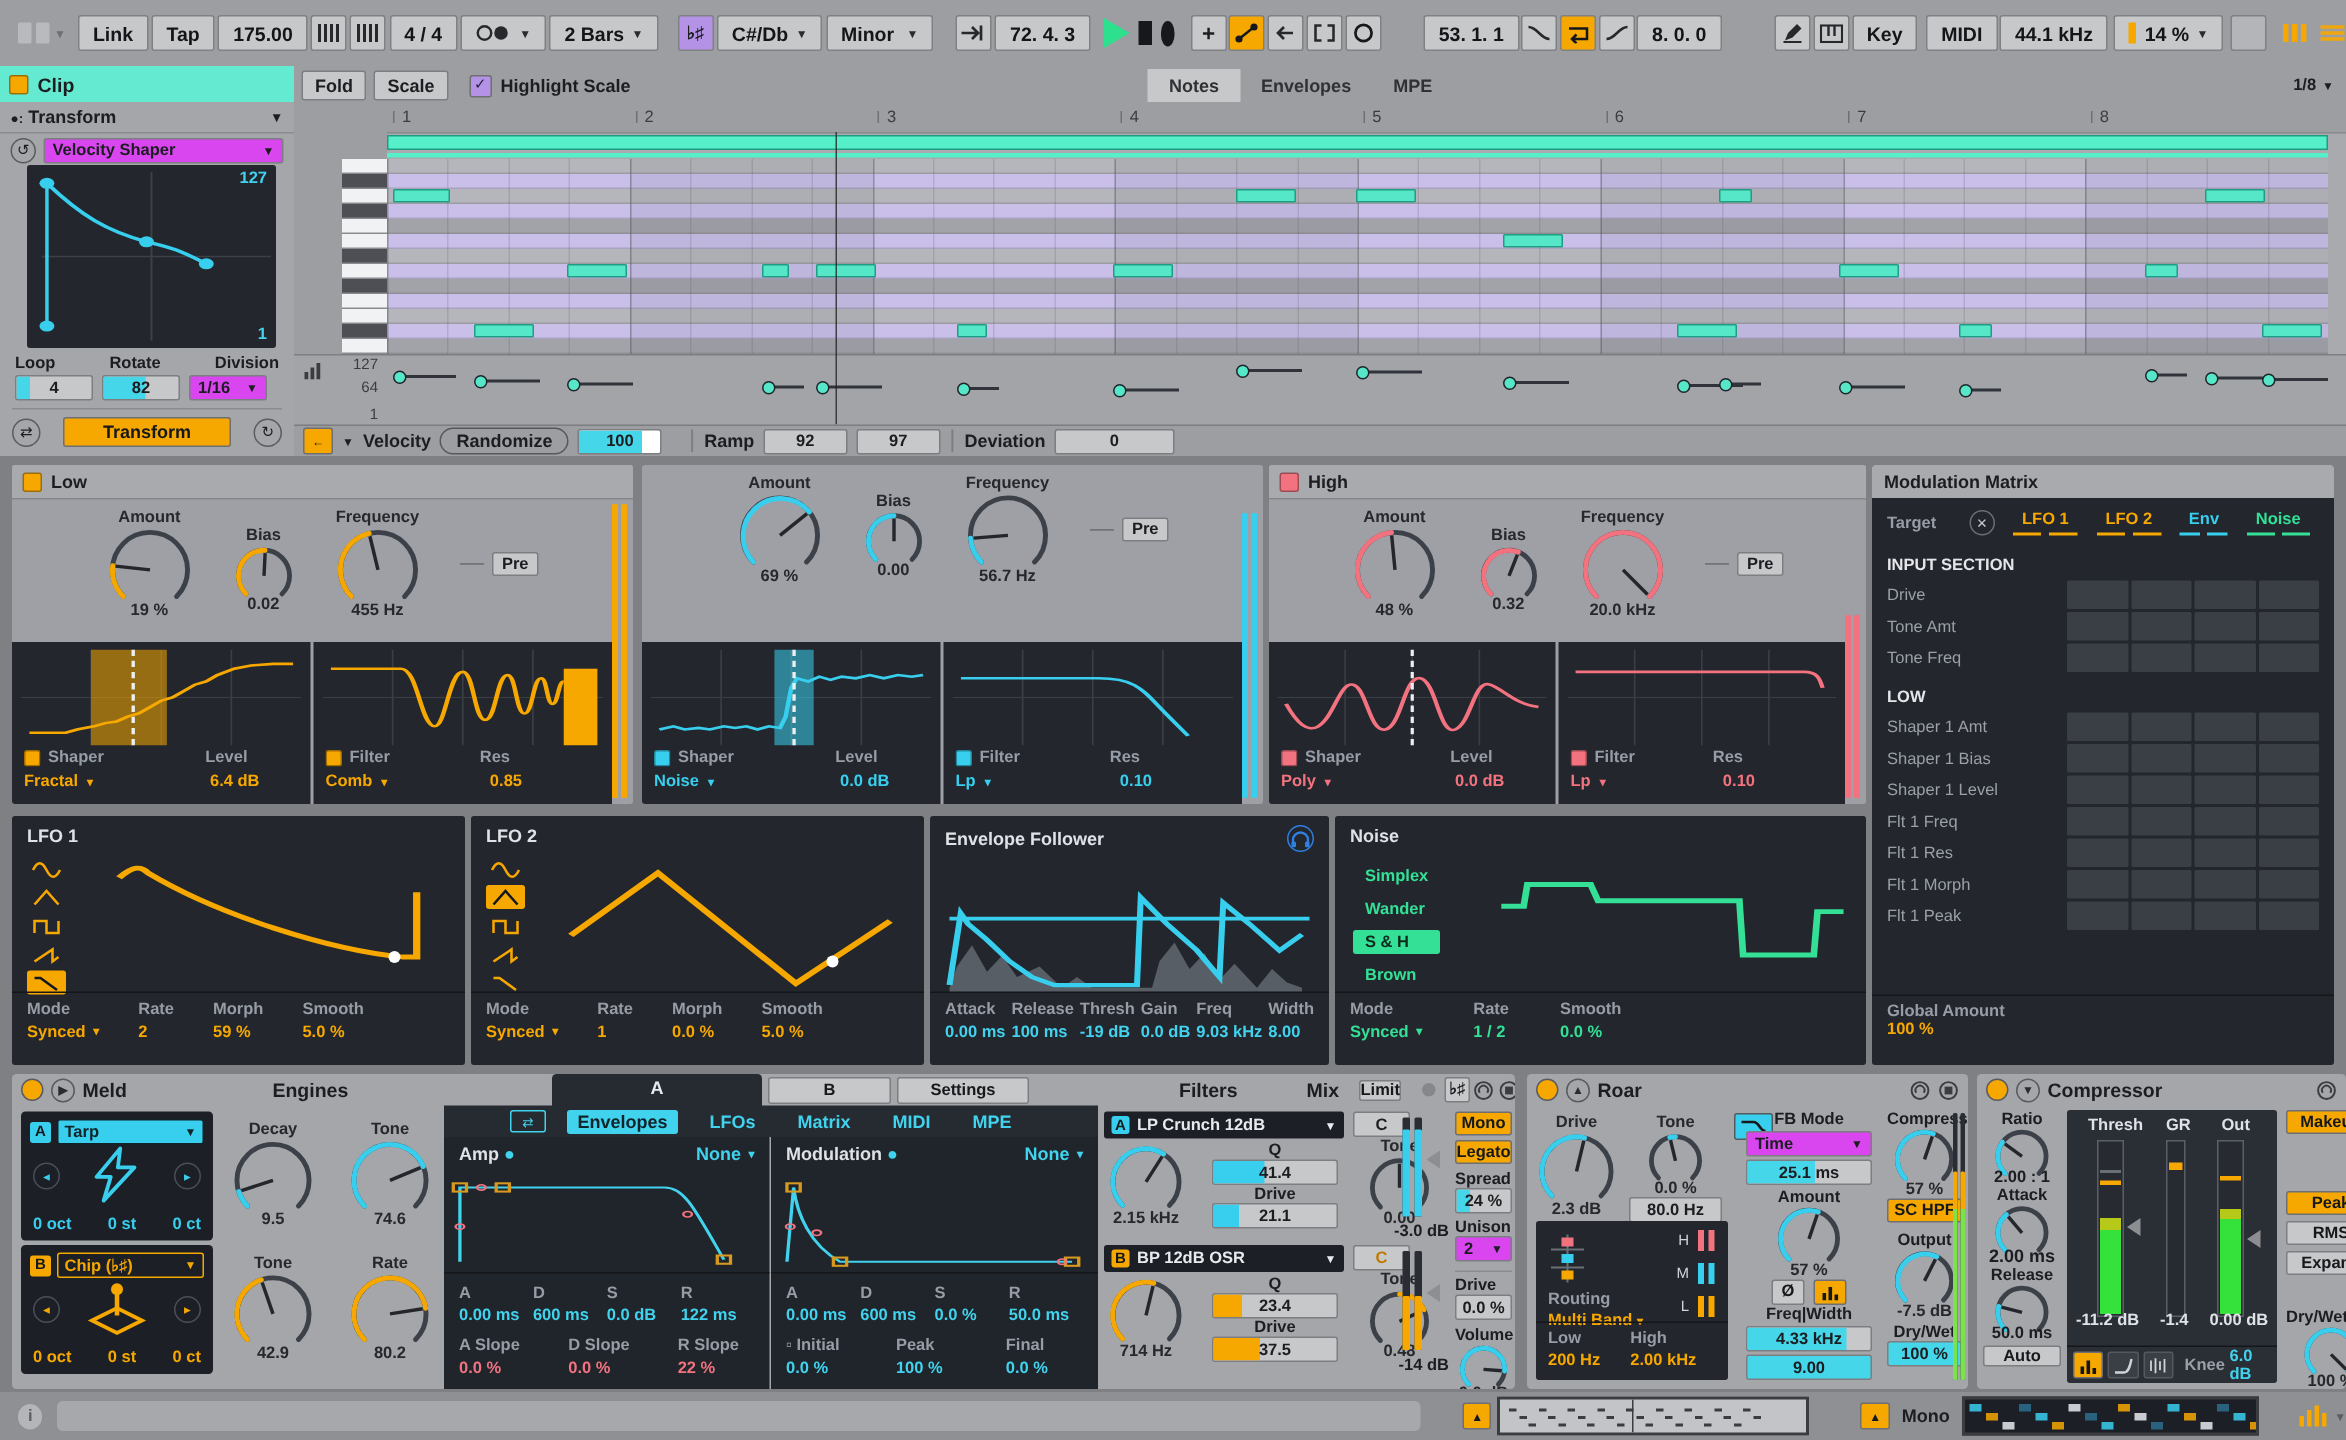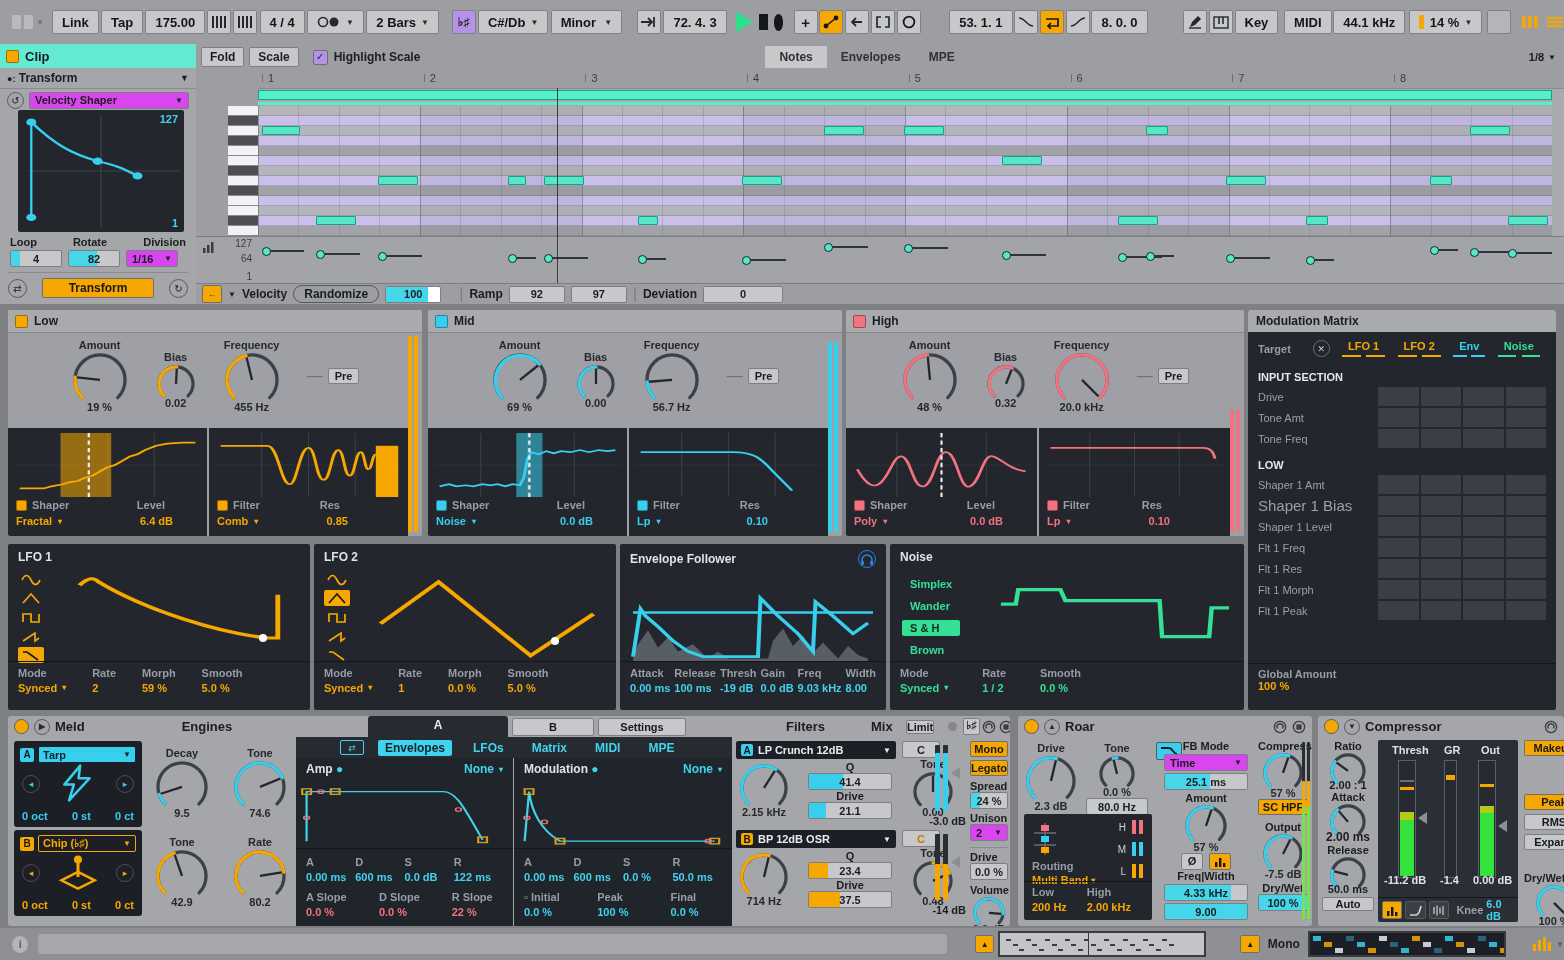--- a/index.html
+++ b/index.html
@@ -618,24 +618,20 @@
               <span style="color:#f7a800;font-size:11px;font-weight:bold;margin-right:52px">0.85</span>
           </div>
           </div>
       </div>
       <div style="position:absolute;right:2px;top:26px;bottom:4px;width:12px">
         <div class="meterbar" style="left:0;bottom:0;height:100%;background:#f7a800"></div>
         <div class="meterbar" style="left:6px;bottom:0;height:100%;background:#f7a800"></div>
       </div>
     </div>
     <div class="band abs" style="left:428px;top:310px;width:414px;height:226px">
-      <div class="band-title">
-        <span class="chk" style="background:#38cfee"></span>
-        <span>Mid</span>
-      </div>
       <div class="band-knobs">
         <div class="knob">
           <div class="klabel">Amount</div>
     <svg width="58" height="52" viewBox="0 0 58 54">
       <path d="M10.6,47.4 A26,26 0 1 1 47.4,47.4" stroke="#3c4149" stroke-width="3.4" fill="none" stroke-linecap="round"></path>
             <path d="M10.6,47.4 A26,26 0 1 1 49.3,12.7" stroke="#38cfee" stroke-width="3.4" fill="none" stroke-linecap="round"></path>
       <line x1="29" y1="29" x2="47.7" y2="14.0" stroke="#23262b" stroke-width="2.4"></line>
     </svg>
           <div class="kvalue" style="color:#26282c">69 %</div>
         </div>
@@ -866,21 +862,21 @@
     </div>
     <div style="padding:10px 10px 3px 10px;font-size:11px;font-weight:bold;color:#e4e6ea">LOW</div>
     <div class="row" style="padding:0 10px;height:21px;gap:2px">
         <span style="width:118px;font-size:11px;color:#9aa0a8">Shaper 1 Amt</span>
       <div class="mm-cell" style="flex:1;height:19px"></div>
       <div class="mm-cell" style="flex:1;height:19px"></div>
       <div class="mm-cell" style="flex:1;height:19px"></div>
       <div class="mm-cell" style="flex:1;height:19px"></div>
     </div>
     <div class="row" style="padding:0 10px;height:21px;gap:2px">
-        <span style="width:118px;font-size:15px;color:#9aa0a8">Shaper 1 Bias</span>
+        <span style="width:118px;font-size:11px;color:#9aa0a8">Shaper 1 Bias</span>
       <div class="mm-cell" style="flex:1;height:19px"></div>
       <div class="mm-cell" style="flex:1;height:19px"></div>
       <div class="mm-cell" style="flex:1;height:19px"></div>
       <div class="mm-cell" style="flex:1;height:19px"></div>
     </div>
     <div class="row" style="padding:0 10px;height:21px;gap:2px">
         <span style="width:118px;font-size:11px;color:#9aa0a8">Shaper 1 Level</span>
       <div class="mm-cell" style="flex:1;height:19px"></div>
       <div class="mm-cell" style="flex:1;height:19px"></div>
       <div class="mm-cell" style="flex:1;height:19px"></div>

